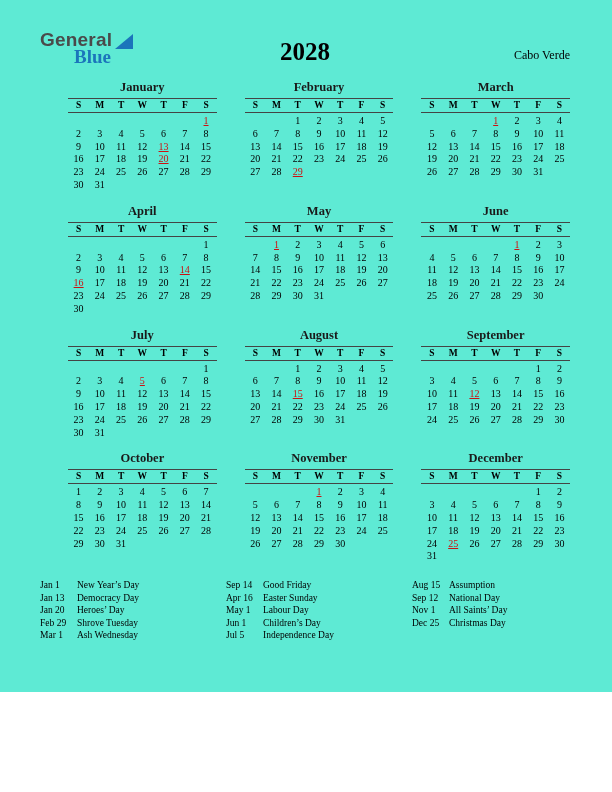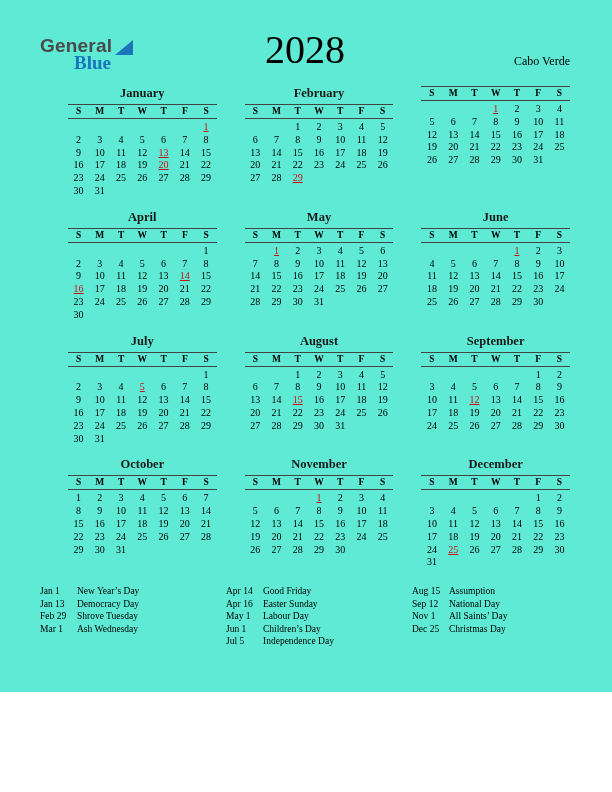--- a/index.html
+++ b/index.html
@@ -25,22 +25,22 @@
   .logo-sail{ width:18px; height:15px; margin-left:3px; display:block; }
   .logo-sail polygon{ fill:var(--brand-blue,#1b75bb); }
   .logo-blue{
     font-size:19px; font-weight:700;
     color:var(--brand-blue,#1b75bb);
     margin:-2px 0 0 34px;
     font-family:Liberation Serif, serif;
   }
   .year{
     text-align:center;
-    font-size:40px;
-    font-weight:400;
+    font-size:25px;
+    font-weight:700;
     color:#000;
     line-height:1;
     padding-bottom:2px;
   }
   .country{
     text-align:right;
     font-size:12px;
     color:#000;
     line-height:1;
     padding-bottom:5px;
@@ -237,20 +237,21 @@
           <span class="day">28</span>
           <span class="day holiday">29</span>
           <span class="day"></span>
           <span class="day"></span>
           <span class="day"></span>
           <span class="day"></span>
         </div>
   </section>
 
   <section class="month">
+    <h3 class="month-name">March</h3>
     <div class="dow-row">
           <span class="dow">S</span>
           <span class="dow">M</span>
           <span class="dow">T</span>
           <span class="dow">W</span>
           <span class="dow">T</span>
           <span class="dow">F</span>
           <span class="dow">S</span>
         </div>
     <div class="days">
@@ -769,31 +770,35 @@
         <div class="holiday-col">
           <div class="holiday-item">
             <span class="holiday-date">Jan 1</span>
             <span class="holiday-name">New Year’s Day</span>
           </div>
           <div class="holiday-item">
             <span class="holiday-date">Jan 13</span>
             <span class="holiday-name">Democracy Day</span>
           </div>
           <div class="holiday-item">
+            <span class="holiday-date">Jan 20</span>
+            <span class="holiday-name">Heroes’ Day</span>
+          </div>
+          <div class="holiday-item">
             <span class="holiday-date">Feb 29</span>
             <span class="holiday-name">Shrove Tuesday</span>
           </div>
           <div class="holiday-item">
             <span class="holiday-date">Mar 1</span>
             <span class="holiday-name">Ash Wednesday</span>
           </div>
         </div>
         <div class="holiday-col">
           <div class="holiday-item">
-            <span class="holiday-date">Apr 14</span>
+            <span class="holiday-date">Sep 14</span>
             <span class="holiday-name">Good Friday</span>
           </div>
           <div class="holiday-item">
             <span class="holiday-date">Apr 16</span>
             <span class="holiday-name">Easter Sunday</span>
           </div>
           <div class="holiday-item">
             <span class="holiday-date">May 1</span>
             <span class="holiday-name">Labour Day</span>
           </div>

